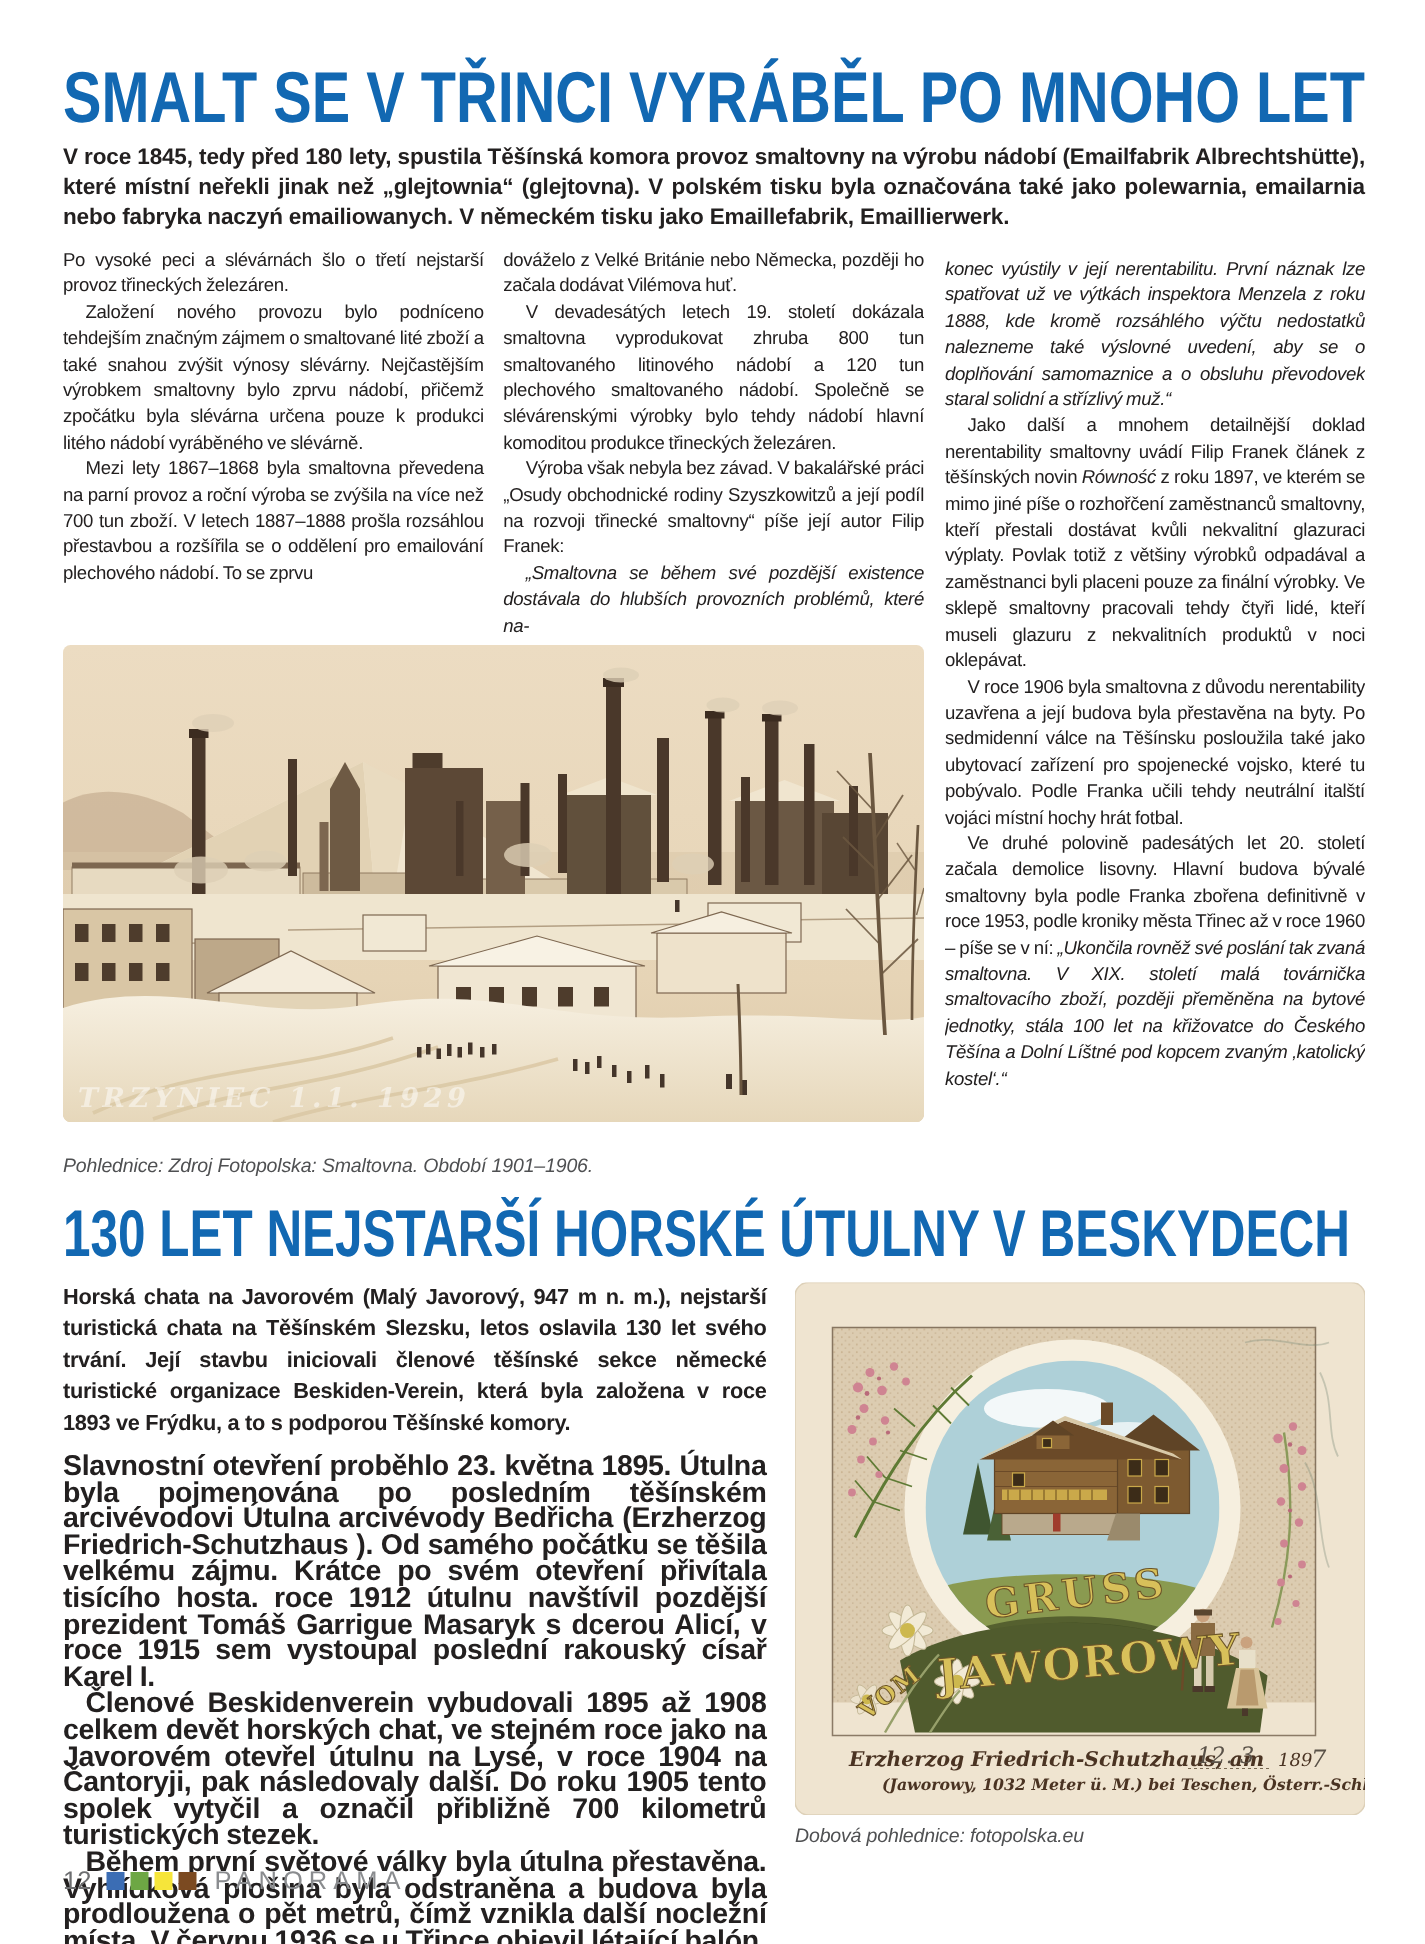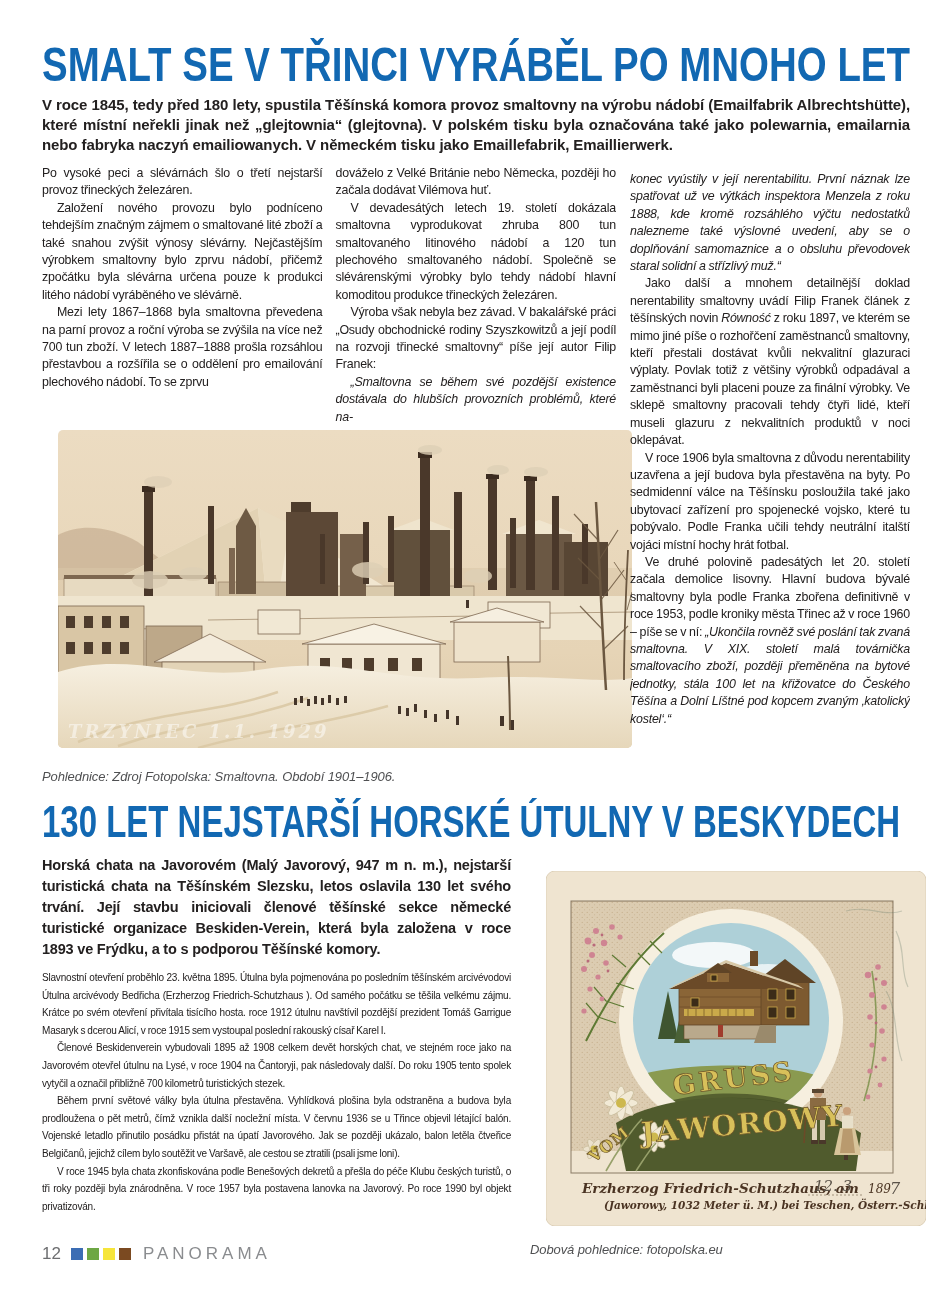--- a/index.html
+++ b/index.html
@@ -20,31 +20,31 @@
   .a1-body{display:flex;gap:14px;margin-top:10px;align-items:flex-end;}
   .a1-left{width:574px;}
   .a1-cols{display:flex;gap:13px;height:262px;overflow:hidden;}
   .col{width:280.5px;}
   .a1-col3{width:280px;height:613px;overflow:hidden;}
   .para{font-size:12.4px;line-height:17.4px;text-align:justify;margin:0;
         letter-spacing:-0.2px;word-spacing:-0.5px;}
   .para.ind{text-indent:15px;}
   .it{font-style:italic;}
 
-  figure{margin:16px;padding:0;}
+  figure{margin:0;padding:0;}
   .photo-fig{margin-top:3px;width:574px;height:318px;border-radius:5px;overflow:hidden;}
   .caption{font-style:italic;font-size:13px;color:#4f5052;margin-top:21px;letter-spacing:-0.1px;}
 
   
   .a2-head{margin-top:14px;}
   .a2-body{display:flex;gap:19px;margin-top:11px;}
   .a2-left{width:474px;}
   .a2-right{width:380px;}
   .a2-paras{margin-top:9px;}
-  .a2-paras .para{font-size:10px;line-height:17.6px;}
+  .a2-paras .para{font-size:19px;line-height:17.6px;font-weight:bold;}
   .postcard-fig{width:380px;height:355px;}
   .caption2{margin-top:6px;}
 
   
   .footer{position:absolute;left:42px;bottom:32px;display:flex;align-items:center;}
   .pageno{font-size:17px;color:#6d6e70;margin-right:10px;}
   .squares{display:flex;gap:4px;margin-right:12px;}
   .sq{width:12px;height:12px;}
   .brand{font-size:17px;letter-spacing:4px;color:#8a8c8f;}
 </style>

